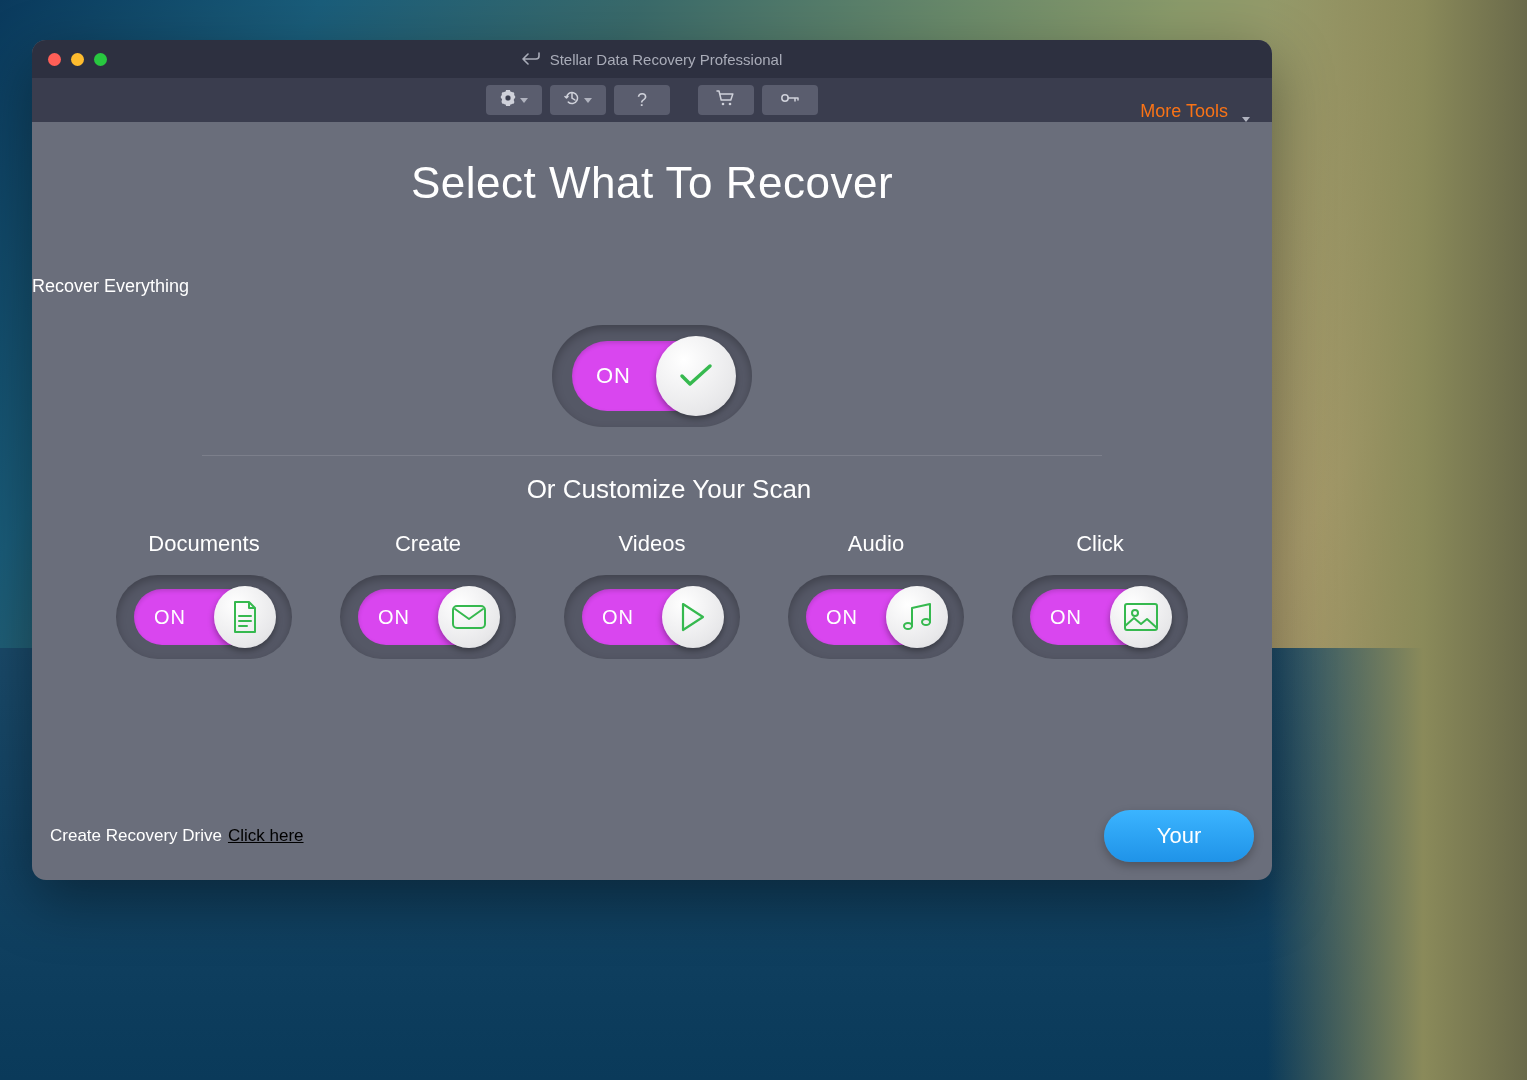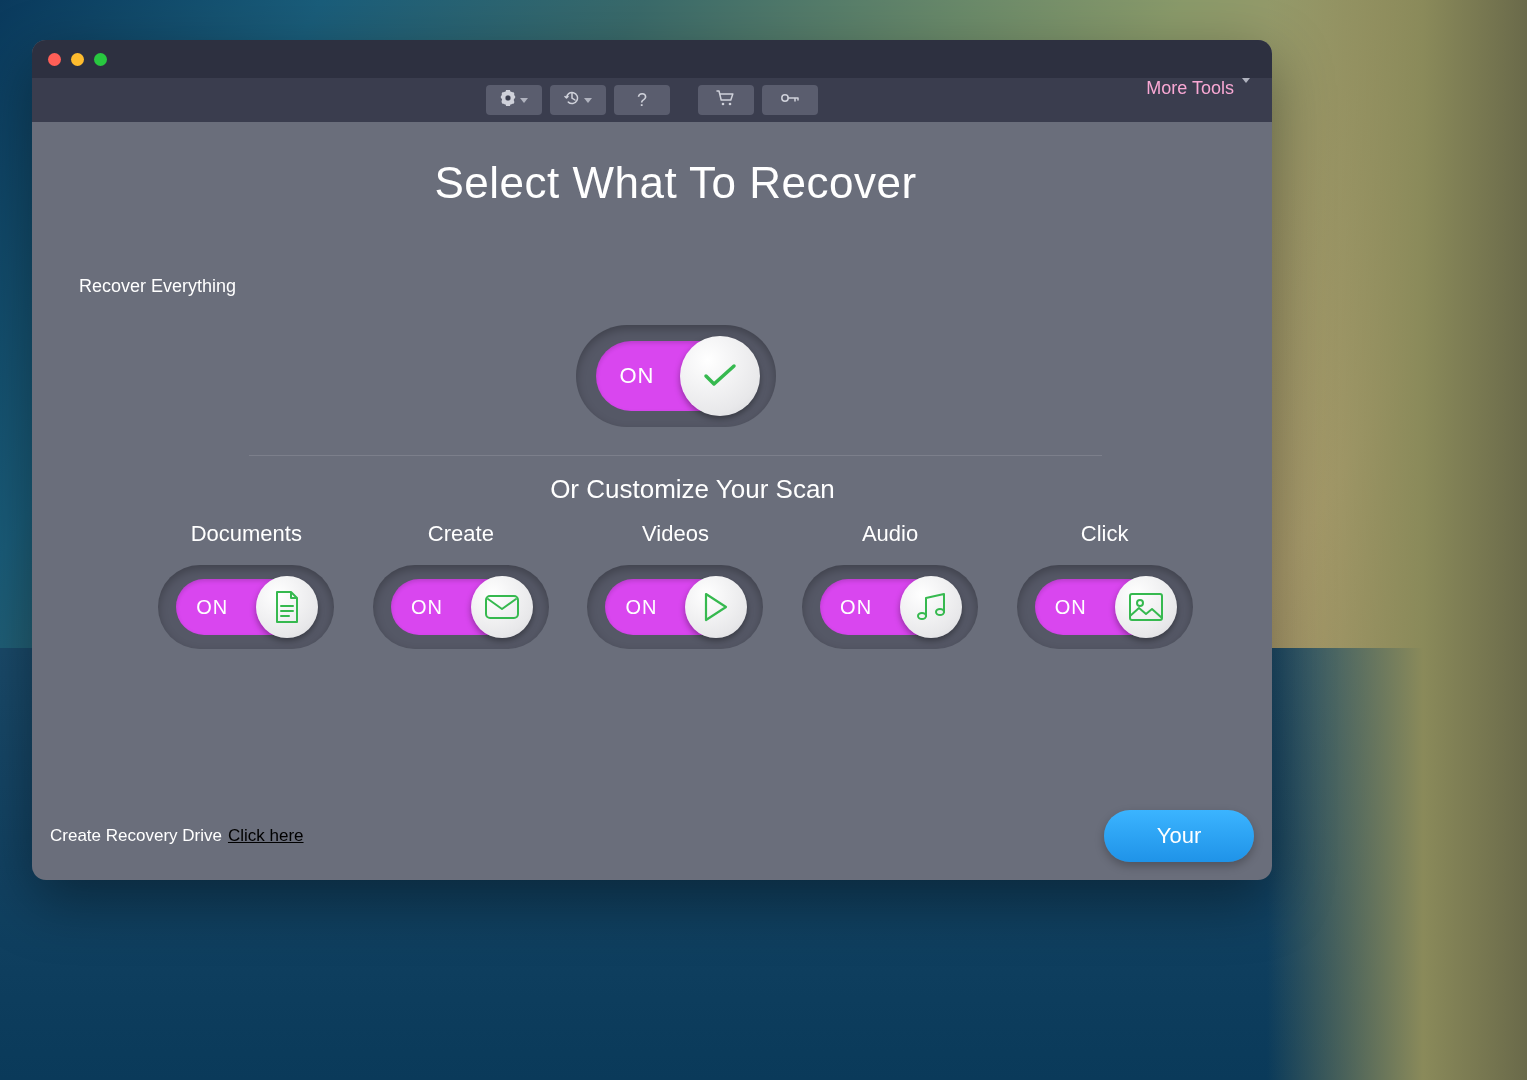--- a/index.html
+++ b/index.html
@@ -50,25 +50,25 @@
     background:#5a5d6e;
     border-radius:4px;
     height:30px;min-width:40px;
     display:flex;align-items:center;justify-content:center;
     gap:4px;padding:0 8px;
     color:#cfd1da;
   }
   .tb-sep{width:12px;}
   .caret{width:0;height:0;border-left:4px solid transparent;border-right:4px solid transparent;border-top:5px solid #b0b3bf;}
   .more-tools{
-    position:absolute;right:22px;top:0;bottom:0;display:flex;align-items:flex-start;gap:8px;
-    color:#f9a8d4;font-size:18px;
-  }
-
-  .content{flex:1 1 auto;position:relative;color:#fff;padding-left:47px;}
+    position:absolute;right:22px;top:0;bottom:0;display:flex;align-items:flex-end;gap:14px;
+    color:#f97316;font-size:18px;
+  }
+
+  .content{flex:1 1 auto;position:relative;color:#fff;}
 
   .h1{font-size:44px;font-weight:400;text-align:center;margin-top:36px;letter-spacing:0.5px;}
   .h2{font-size:18px;font-weight:400;margin-top:68px;}
   .h3{font-size:26px;font-weight:400;text-align:center;margin-top:18px;margin-left:34px;}
 
   .big-toggle-wrap{display:flex;justify-content:center;margin-top:28px;}
   .toggle-shell{
     background:#555866;border-radius:58px;
     padding:14px 18px;
     box-shadow:inset 0 4px 10px rgba(0,0,0,0.25);
@@ -88,21 +88,21 @@
     width:62px;height:62px;border-radius:50%;
     background:radial-gradient(circle at 35% 30%,#ffffff,#e8e8ea 70%,#d5d5d8);
     box-shadow:0 3px 6px rgba(0,0,0,0.35);
     display:flex;align-items:center;justify-content:center;
   }
   .toggle.big .knob{width:80px;height:80px;right:-4px;}
   .knob svg{display:block;}
 
   .divider{height:1px;background:rgba(255,255,255,0.12);margin:28px 170px 0;}
 
-  .cats{display:flex;justify-content:flex-start;padding:0 60px;margin-top:16px;}
+  .cats{display:flex;justify-content:flex-start;padding:0 60px;margin-top:26px;}
   .cat{display:flex;flex-direction:column;align-items:center;gap:18px;width:20%;}
   .cat-label{font-size:22px;color:#fff;}
 
   .footer{
     position:absolute;left:0;right:0;bottom:0;
     display:flex;align-items:center;justify-content:space-between;
     padding:0 18px 18px 18px;
   }
   .footer-left{display:flex;align-items:center;gap:6px;font-size:17px;}
   .footer-left .label{color:#fff;}
@@ -122,20 +122,28 @@
 <div class="cliff-right"></div>
 
 <div class="window">
 
   <div class="titlebar">
     <div class="traffic-lights">
       <div class="tl tl-close"></div>
       <div class="tl tl-min"></div>
       <div class="tl tl-max"></div>
     </div>
+    <div class="title-center">
+      <span class="back-icon">
+        <svg width="18" height="14" viewBox="0 0 18 14" fill="none">
+          <path d="M6 2 L1 7 L6 12 M1 7 H14 C16 7 17 6 17 4 V1" stroke="#a9acb8" stroke-width="1.6" fill="none" stroke-linecap="round" stroke-linejoin="round"></path>
+        </svg>
+      </span>
+      <span>Stellar Data Recovery Professional</span>
+    </div>
   </div>
 
   <div class="toolbar">
     <div class="tb-group">
       <div class="tb-btn">
         <span>
           <svg width="16" height="16" viewBox="0 0 16 16">
               <path fill="#3a3d4e" d="M8 10.2A2.2 2.2 0 1 0 8 5.8a2.2 2.2 0 0 0 0 4.4Z"></path>
               <path fill="#3a3d4e" d="M13.3 8.9c0-.3.1-.6.1-.9s0-.6-.1-.9l1.5-1.1-1.4-2.4-1.7.6c-.5-.4-1-.7-1.6-.9L9.8 1.5H6.2l-.3 1.8c-.6.2-1.1.5-1.6.9l-1.7-.6L1.2 6l1.5 1.1c0 .3-.1.6-.1.9s0 .6.1.9L1.2 10l1.4 2.4 1.7-.6c.5.4 1 .7 1.6.9l.3 1.8h3.6l.3-1.8c.6-.2 1.1-.5 1.6-.9l1.7.6 1.4-2.4-1.5-1.1Z" opacity="0"></path>
               <path fill="#cfd1da" d="M8 5.3A2.7 2.7 0 1 1 5.3 8 2.7 2.7 0 0 1 8 5.3m5.9 3.6 1.3-1-.1-.3c0-.2.1-.4.1-.6s0-.4-.1-.6l.1-.3-1.3-1 .6-1.1-1.2-2.1-1.2.4-.3-.2c-.4-.3-.8-.5-1.3-.7l-.3-.1-.2-1.3H6l-.2 1.3-.3.1c-.5.2-.9.4-1.3.7l-.3.2-1.2-.4L1.5 4l.6 1.1-1.3 1 .1.3c0 .2-.1.4-.1.6s0 .4.1.6l-.1.3 1.3 1L1.5 12l1.2 2.1 1.2-.4.3.2c.4.3.8.5 1.3.7l.3.1.2 1.3h4l.2-1.3.3-.1c.5-.2.9-.4 1.3-.7l.3-.2 1.2.4 1.2-2.1-.6-1.1Z"></path>

